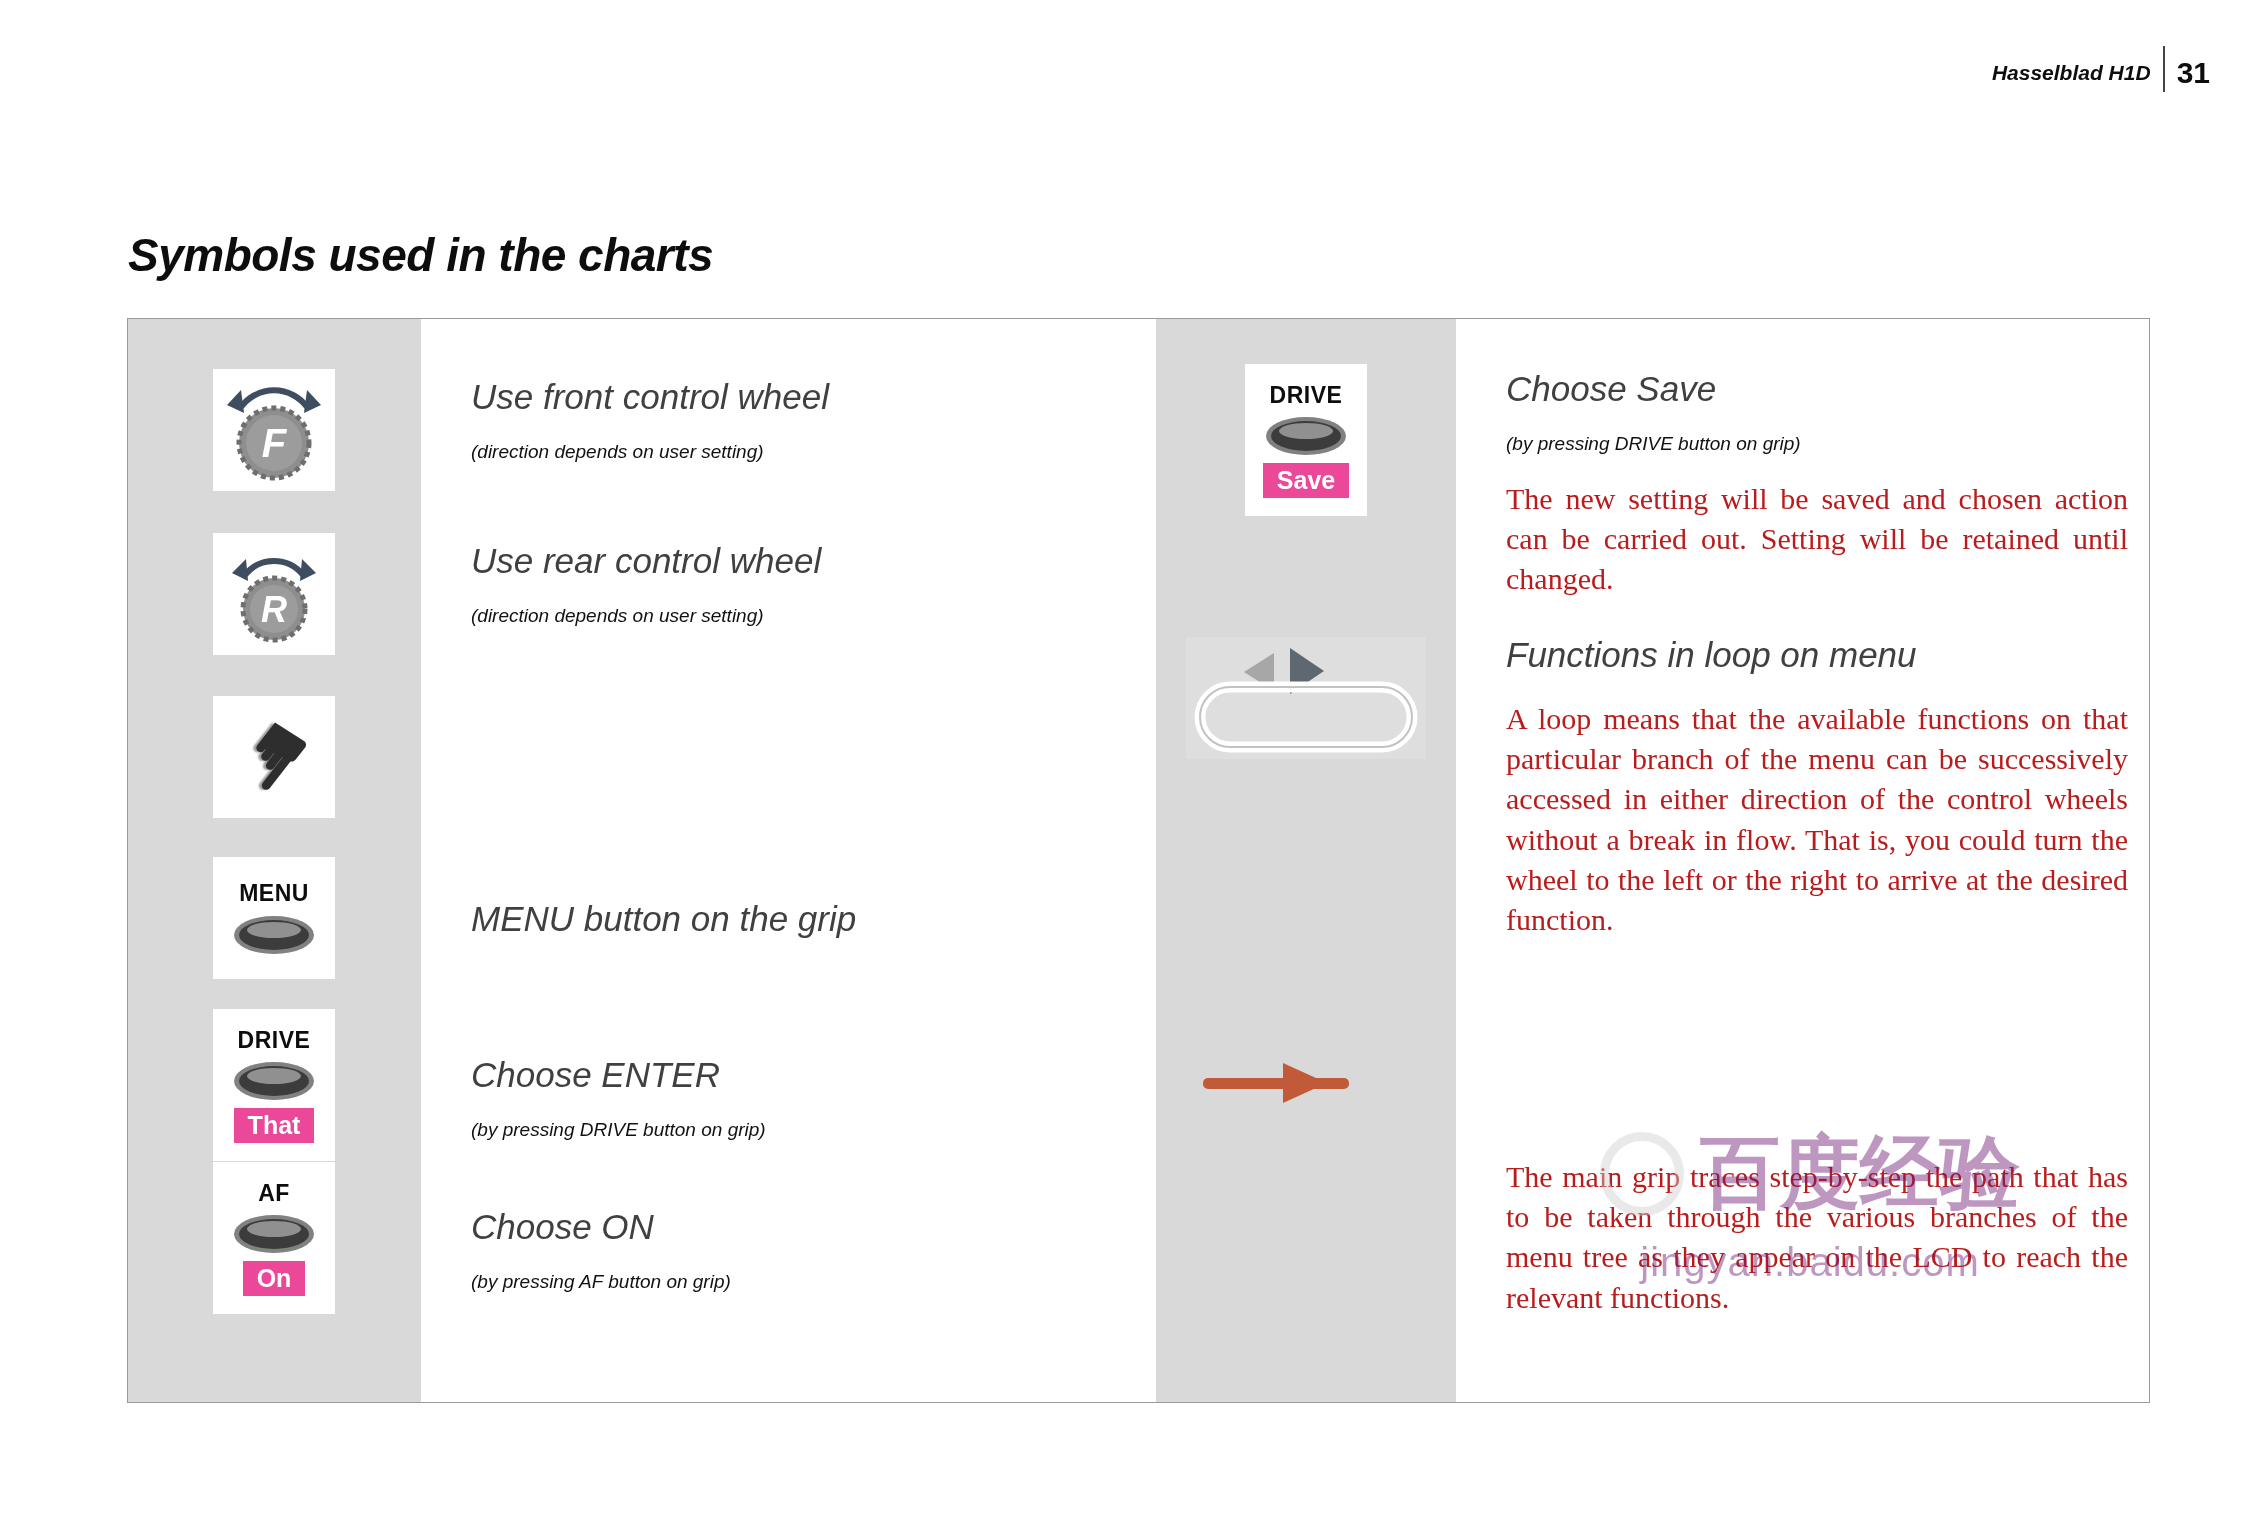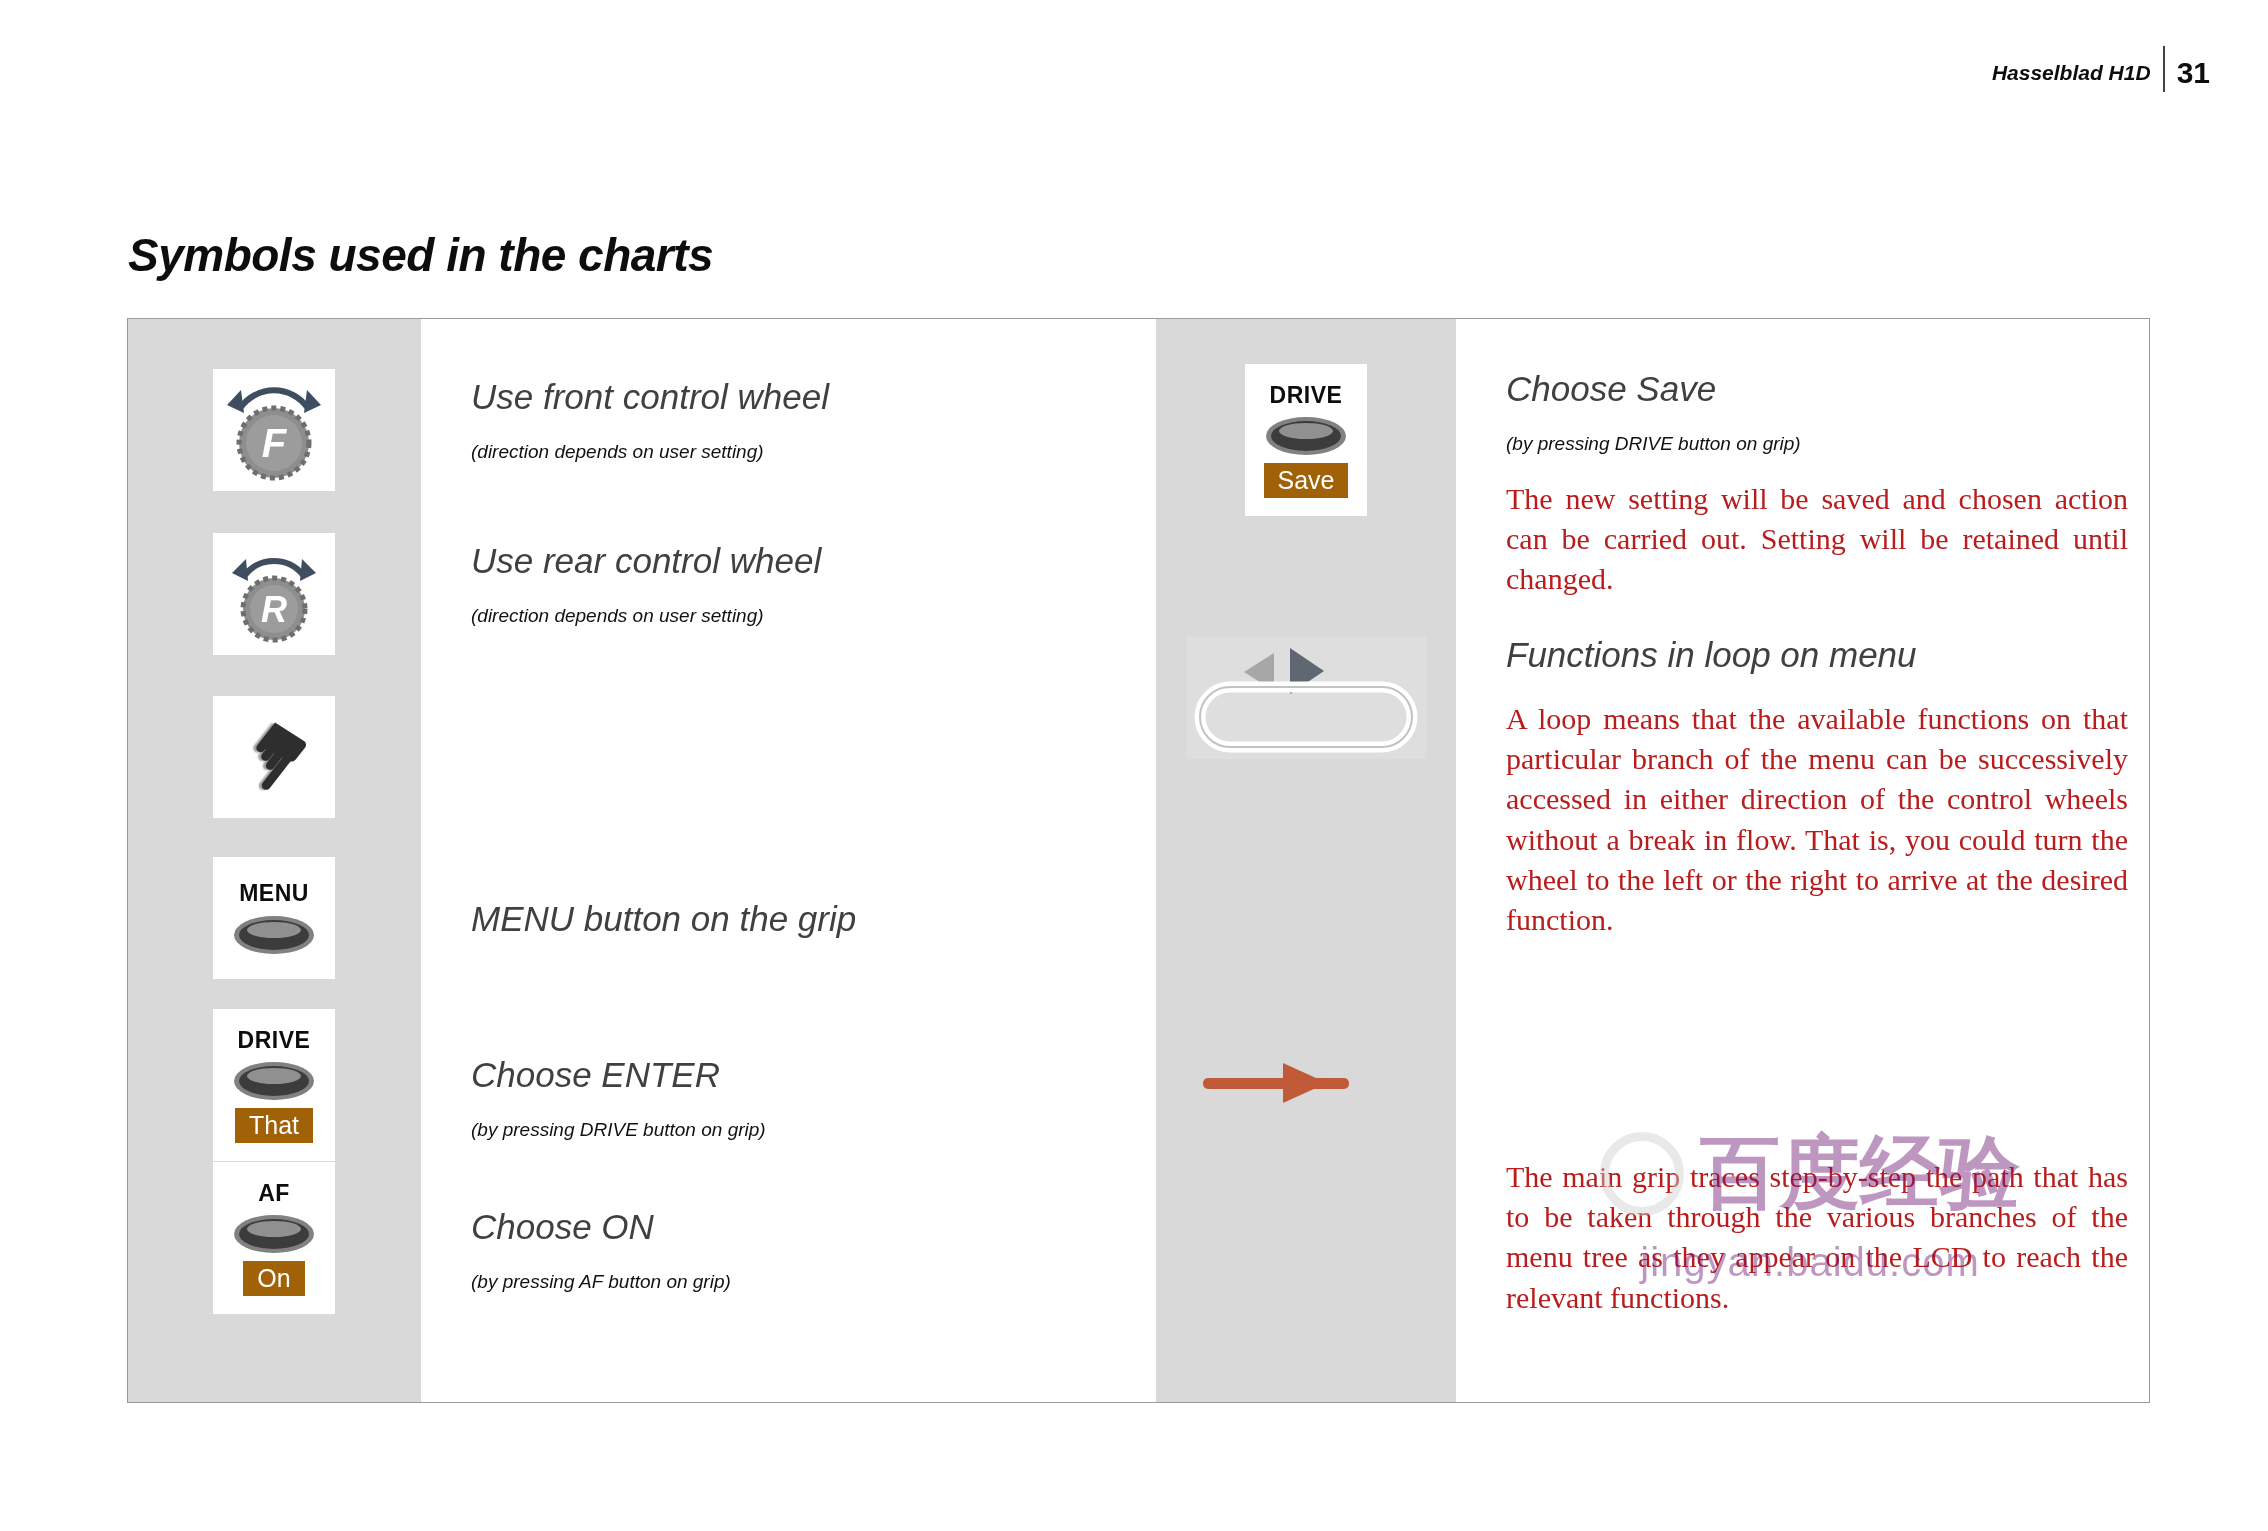--- a/index.html
+++ b/index.html
@@ -12,21 +12,21 @@
   .brand{font-style:italic;font-weight:bold;font-size:21px;padding-bottom:7px;}
   .hdr-rule{width:2px;height:46px;background:#444;}
   .pagenum{font-weight:bold;font-size:30px;padding-bottom:2px;}
   .title{position:absolute;left:128px;top:228px;font-size:46px;font-weight:bold;font-style:italic;letter-spacing:-0.5px;margin:0;}
   .box{position:absolute;left:127px;top:318px;width:2021px;height:1083px;border:1px solid #9a9a9a;background:#ffffff;}
   .band{position:absolute;top:0;bottom:0;background:#d9d9d9;}
   .band-left{left:0;width:293px;}
   .band-right{left:1028px;width:300px;}
   .tile{position:absolute;width:122px;background:#ffffff;display:flex;flex-direction:column;align-items:center;justify-content:center;gap:6px;}
   .btn-label{font-weight:bold;font-size:23px;letter-spacing:0.5px;}
-  .value-chip{background:#a16207;color:#fff;font-weight:normal;font-size:25px;line-height:1.15;padding:3px 14px;}
+  .value-chip{background:#ec4899;color:#fff;font-weight:bold;font-size:25px;line-height:1.15;padding:3px 14px;}
   .heading{position:absolute;font-style:italic;font-size:35px;white-space:nowrap;color:#404040;}
   .heading-wrap{white-space:normal;width:540px;line-height:1.15;}
   .subheading{position:absolute;font-style:italic;font-size:19px;white-space:nowrap;color:#111;}
   .bodytext{position:absolute;width:622px;font-family:"Liberation Serif",serif;font-size:30px;line-height:1.34;text-align:justify;color:#b91c1c;}
   .hand-glyph{font-size:86px;color:#2e2e2e;line-height:1;transform:rotate(128deg);text-shadow:2px 2px 2px #9a9a9a;}
   .watermark{position:absolute;left:1470px;top:1120px;width:680px;text-align:center;z-index:10;opacity:0.45;color:#701a75;pointer-events:none;}
   .wm1{font-size:80px;font-weight:bold;display:flex;align-items:center;justify-content:center;gap:16px;}
   .wm-logo{width:66px;height:66px;border-radius:50%;border:9px solid #cfcfcf;display:inline-block;}
   .wm2{font-size:40px;margin-top:12px;letter-spacing:1px;}
 </style>

